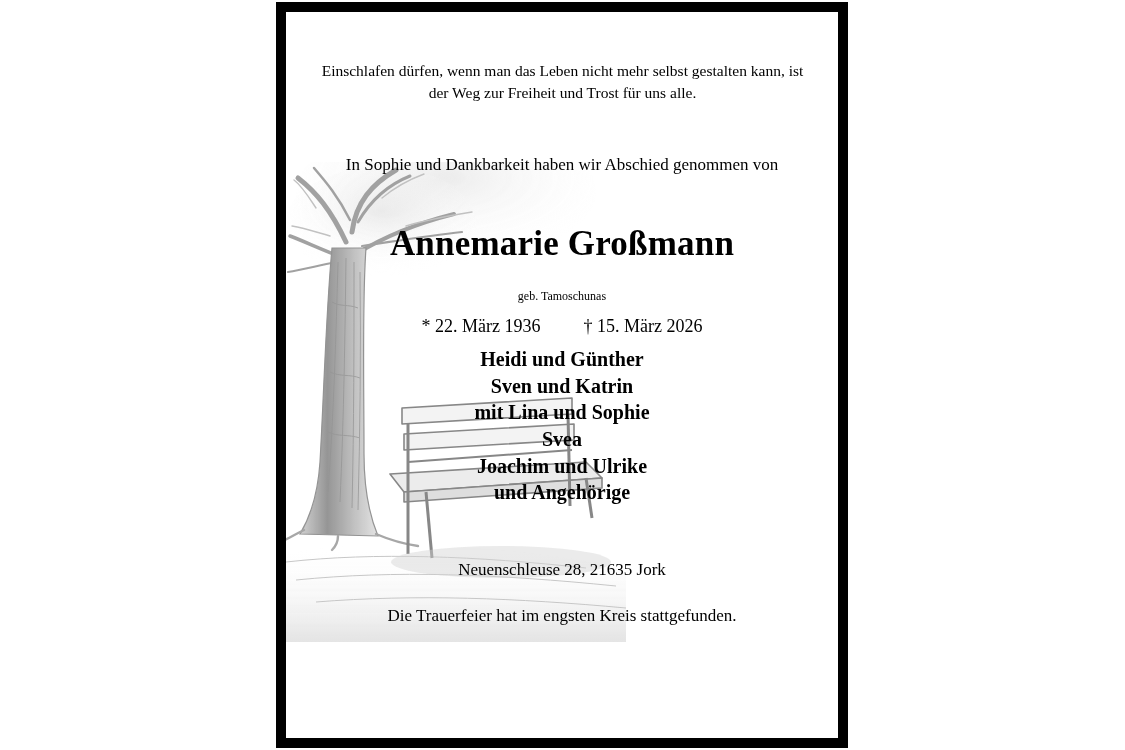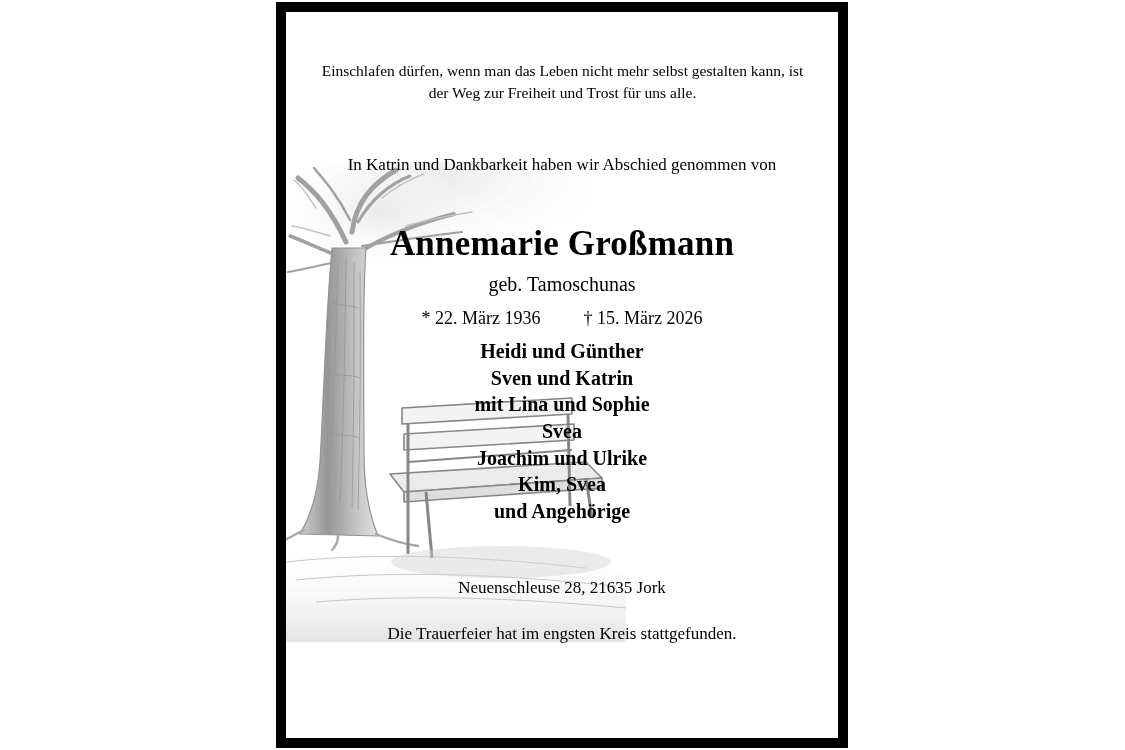--- a/index.html
+++ b/index.html
@@ -70,22 +70,22 @@
     line-height: 1.4;
   }
   .name {
     font-size: 35px;
     font-weight: bold;
     margin-top: 48px;
     letter-spacing: 0.2px;
     line-height: 1.1;
   }
   .maiden {
-    font-size: 20px;
-    margin-top: 10px;
+    font-size: 12px;
+    margin-top: 26px;
   }
   .dates {
     font-size: 18px;
     margin-top: 12px;
   }
   .dates .gap {
     display: inline-block;
     width: 34px;
   }
   .line-mourners-intro {
@@ -192,39 +192,38 @@
           <path d="M300 316 L 306 356" stroke-width="3"></path>
           <path d="M122 300 L 286 288" stroke-width="2"></path>
         </g>
 
         <ellipse cx="215" cy="400" rx="110" ry="16" fill="#cfcfcf" opacity="0.45"></ellipse>
       </svg>
 
       <div class="content">
         <div class="verse">Einschlafen dürfen, wenn man das Leben nicht mehr selbst gestalten kann, ist der Weg zur Freiheit und Trost für uns alle.</div>
 
-        <div class="intro">In Katrin und Dankbarkeit haben wir Abschied genommen von</div>
+        <div class="intro">In Sophie und Dankbarkeit haben wir Abschied genommen von</div>
 
         <div class="name">Annemarie Großmann</div>
         <div class="maiden">geb. Tamoschunas</div>
 
         <div class="dates">
           <span>* 22. März 1936</span>
           <span class="gap"></span>
           <span>† 15. März 2026</span>
         </div>
 
 
         <div class="mourners">
           <div>Heidi und Günther</div>
           <div>Sven und Katrin</div>
           <div>mit Lina und Sophie</div>
           <div>Svea</div>
           <div>Joachim und Ulrike</div>
-          <div>Kim, Svea</div>
           <div>und Angehörige</div>
         </div>
 
         <div class="address">Neuenschleuse 28, 21635 Jork</div>
         <div class="closing">Die Trauerfeier hat im engsten Kreis stattgefunden.</div>
       </div>
 
     </div>
   </div>
 </div>

